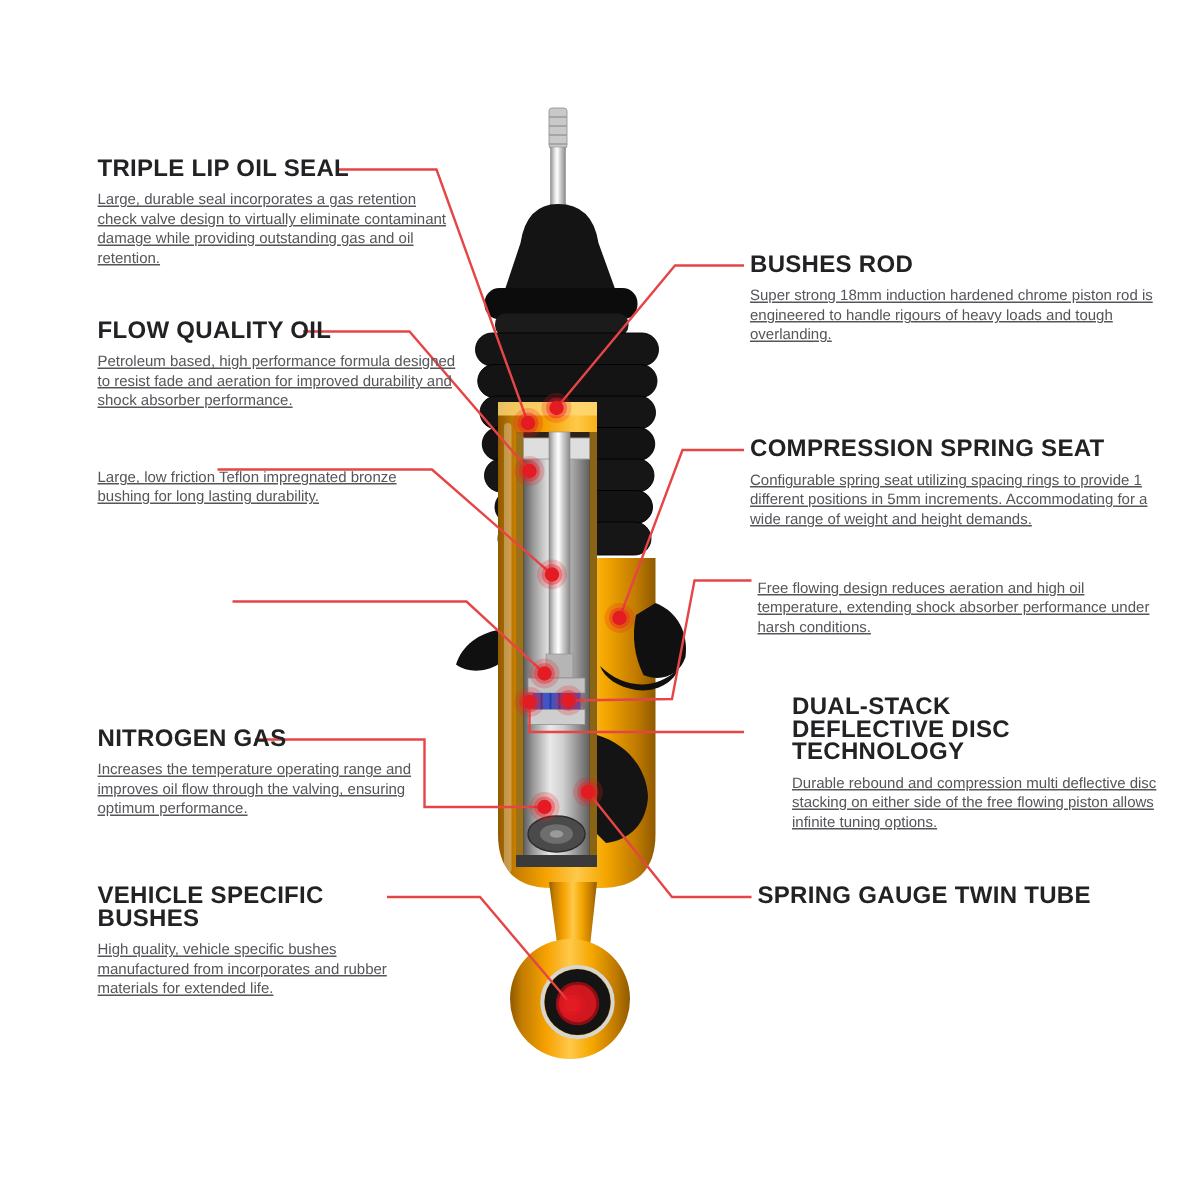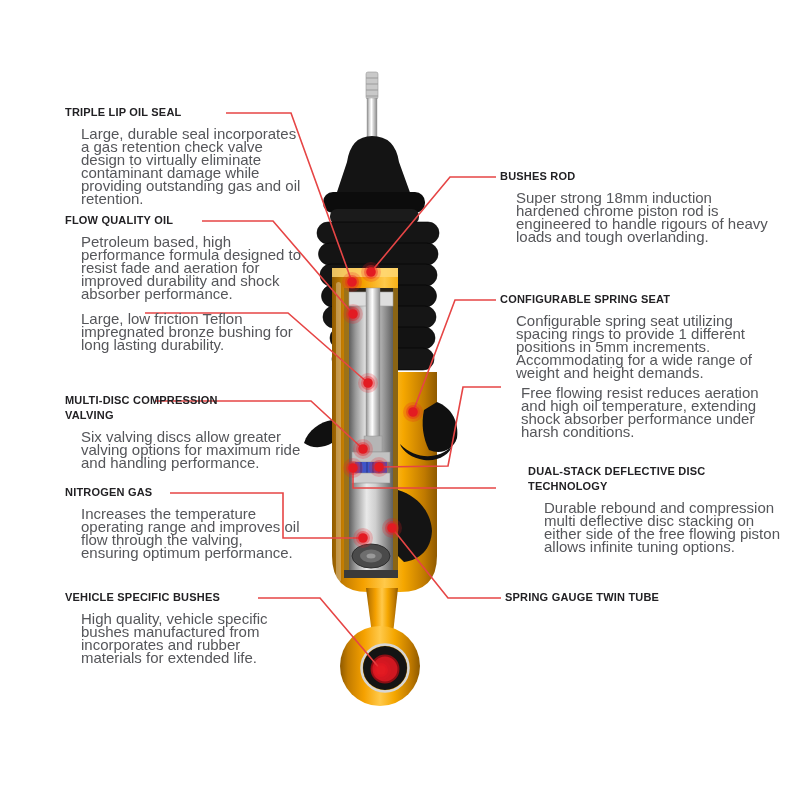--- a/index.html
+++ b/index.html
@@ -1,21 +1,21 @@
 <!DOCTYPE html>
 <html><head>
 <meta charset="utf-8">
 <style>
   html,body{margin:0;padding:0;background:#ffffff;}
   #canvas{position:relative;width:800px;height:800px;background:#ffffff;overflow:hidden;
           font-family:"Liberation Sans", sans-serif;}
   .callout{position:absolute;}
-  .callout h3{margin:0;font-size:11px;line-height:15px;font-weight:bold;color:#222124;
+  .callout h3{margin:0;font-size:16px;line-height:15px;font-weight:bold;color:#222124;
               letter-spacing:.2px;}
-  .callout p{margin:7px 0 0 16px;font-size:15px;line-height:13px;color:#55565a;}
+  .callout p{margin:7px 0 0 0;font-size:10px;line-height:13px;color:#55565a;text-decoration:underline;}
   .callout.right p{padding-right:2px;}
   svg{position:absolute;left:0;top:0;}
 </style>
 </head>
 <body>
 
 <div id="canvas">
 
   <svg width="800" height="800" viewBox="0 0 800 800">
     <defs>
@@ -197,47 +197,43 @@
 
   <div class="callout left" style="left:65px;top:213px;width:245px">
     <h3>FLOW QUALITY OIL</h3>
     <p>Petroleum based, high performance formula designed to resist fade and aeration for improved durability and shock absorber performance.</p>
   </div>
 
   <div class="callout left" style="left:65px;top:305px;width:228px">
     <p>Large, low friction Teflon impregnated bronze bushing for long lasting durability.</p>
   </div>
 
-  <div class="callout left" style="left:65px;top:393px;width:240px">
-    <h3 style="max-width:170px">MULTI-DISC COMPRESSION VALVING</h3>
-    <p>Six valving discs allow greater valving options for maximum ride and handling performance.</p>
-  </div>
 
   <div class="callout left" style="left:65px;top:485px;width:235px">
     <h3>NITROGEN GAS</h3>
     <p>Increases the temperature operating range and improves oil flow through the valving, ensuring optimum performance.</p>
   </div>
 
   <div class="callout left" style="left:65px;top:590px;width:215px">
     <h3>VEHICLE SPECIFIC BUSHES</h3>
     <p>High quality, vehicle specific bushes manufactured from incorporates and rubber materials for extended life.</p>
   </div>
 
   <div class="callout right" style="left:500px;top:169px;width:275px">
     <h3>BUSHES ROD</h3>
     <p>Super strong 18mm induction hardened chrome piston rod is engineered to handle rigours of heavy loads and tough overlanding.</p>
   </div>
 
   <div class="callout right" style="left:500px;top:292px;width:272px">
-    <h3>CONFIGURABLE SPRING SEAT</h3>
+    <h3>COMPRESSION SPRING SEAT</h3>
     <p>Configurable spring seat utilizing spacing rings to provide 1 different positions in 5mm increments. Accommodating for a wide range of weight and height demands.</p>
   </div>
 
   <div class="callout right" style="left:505px;top:379px;width:270px">
-    <p>Free flowing resist reduces aeration and high oil temperature, extending shock absorber performance under harsh conditions.</p>
+    <p>Free flowing design reduces aeration and high oil temperature, extending shock absorber performance under harsh conditions.</p>
   </div>
 
   <div class="callout right" style="left:528px;top:464px;width:268px">
     <h3 style="max-width:190px">DUAL-STACK DEFLECTIVE DISC TECHNOLOGY</h3>
     <p>Durable rebound and compression multi deflective disc stacking on either side of the free flowing piston allows infinite tuning options.</p>
   </div>
 
   <div class="callout right" style="left:505px;top:590px;width:265px">
     <h3>SPRING GAUGE TWIN TUBE</h3>
   </div>

